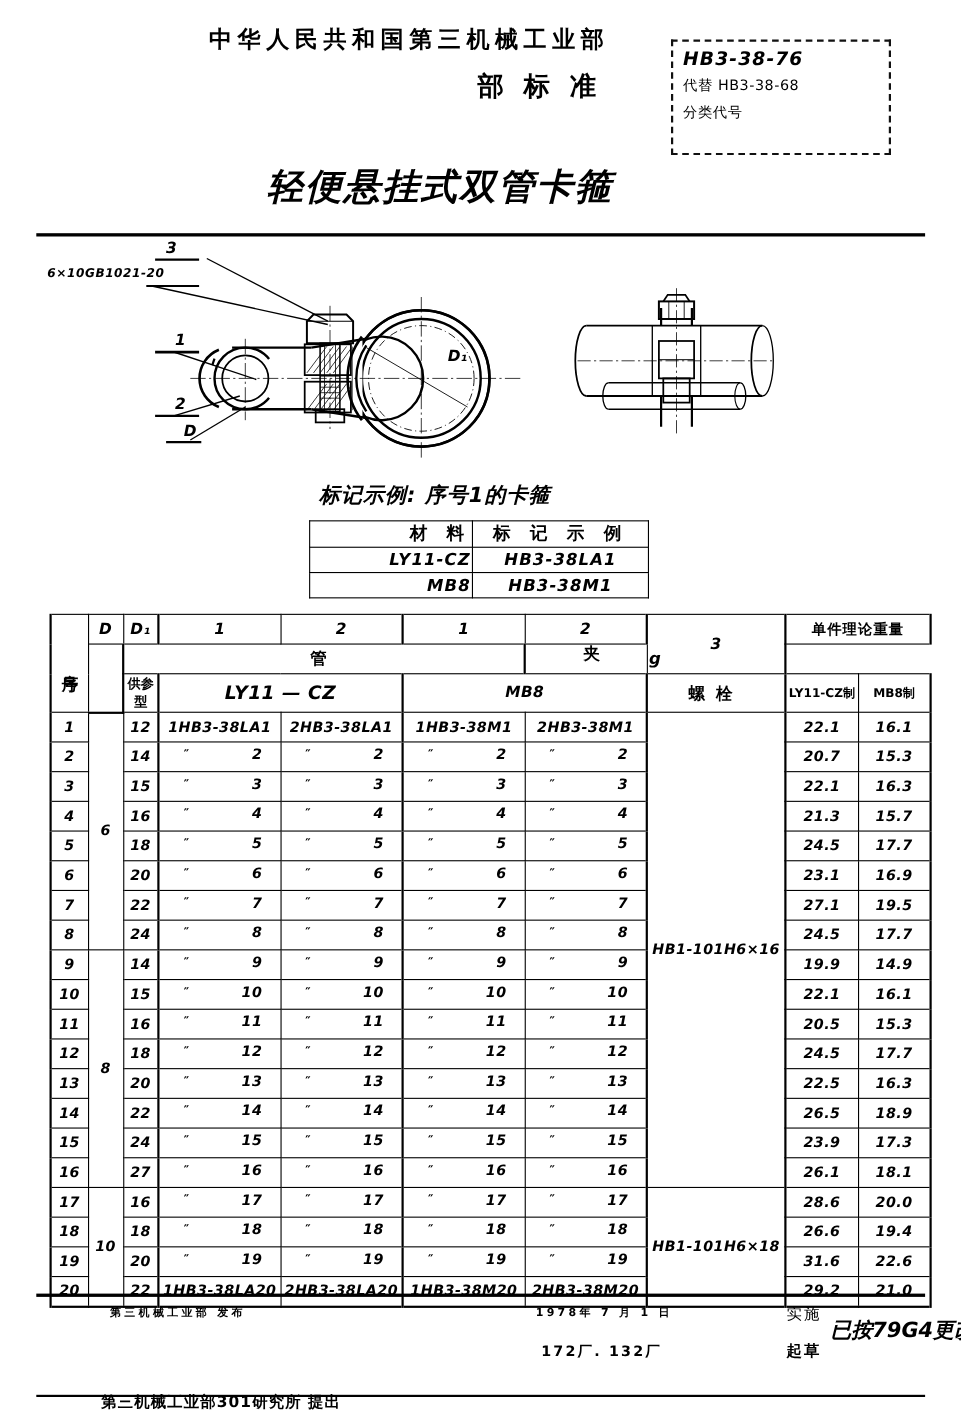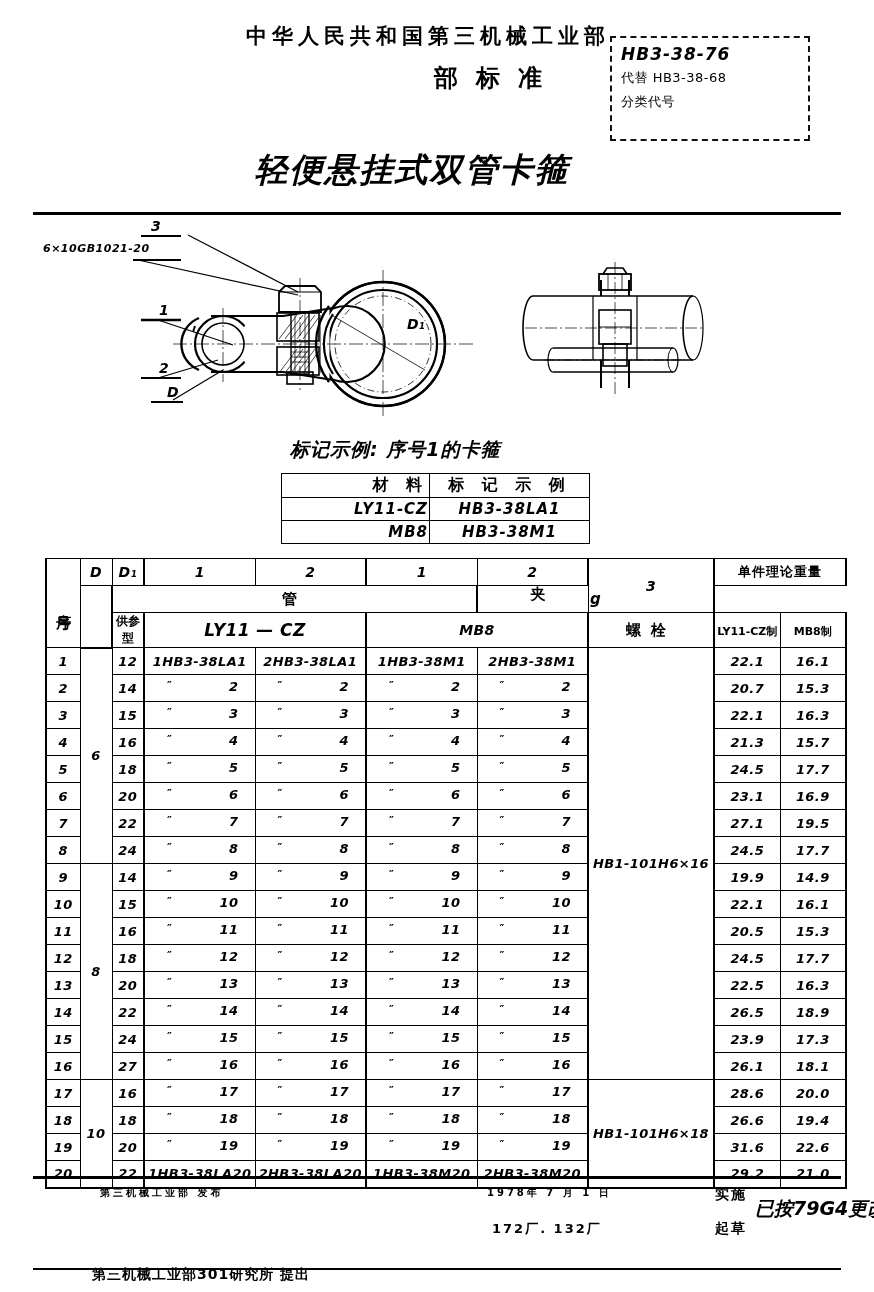--- a/index.html
+++ b/index.html
@@ -19,21 +19,21 @@
     position: absolute;
     left: 0; top: 0;
     width: 874px; height: 1292px;
   }
 
   
   .hdr-ministry {
     position: absolute;
     left: 190px; top: 22px;
     width: 420px;
-    text-align: right;
+    text-align: left;
     font-size: 21px;
     letter-spacing: 5px;
     font-family: "DejaVu Sans", sans-serif;
     font-weight: 600;
   }
   .hdr-substd {
     position: absolute;
     left: 230px; top: 62px;
     width: 330px;
     text-align: right;
@@ -62,21 +62,21 @@
     letter-spacing: 0.5px;
     margin-bottom: 6px;
   }
   .std-class {
     font-size: 13px;
     letter-spacing: 0.5px;
   }
 
   .doc-title {
     position: absolute;
-    left: 162px; top: 148px;
+    left: 150px; top: 148px;
     width: 500px;
     text-align: center;
     font-size: 33px;
     font-weight: bold;
     font-style: italic;
     letter-spacing: 2px;
     font-family: Liberation Mono, monospace;
   }
 
   .rule-top {
@@ -241,21 +241,21 @@
     left: 492px; top: 1220px;
     font-size: 13px;
     letter-spacing: 2px;
     font-weight: 600;
   }
   .f-implement {
     position: absolute;
     left: 715px; top: 1186px;
     font-size: 14px;
     letter-spacing: 2px;
-    font-weight: 700;
+    font-weight: 400;
   }
   .f-draft {
     position: absolute;
     left: 715px; top: 1220px;
     font-size: 14px;
     letter-spacing: 2px;
     font-weight: 600;
   }
   .f-stamp {
     position: absolute;

